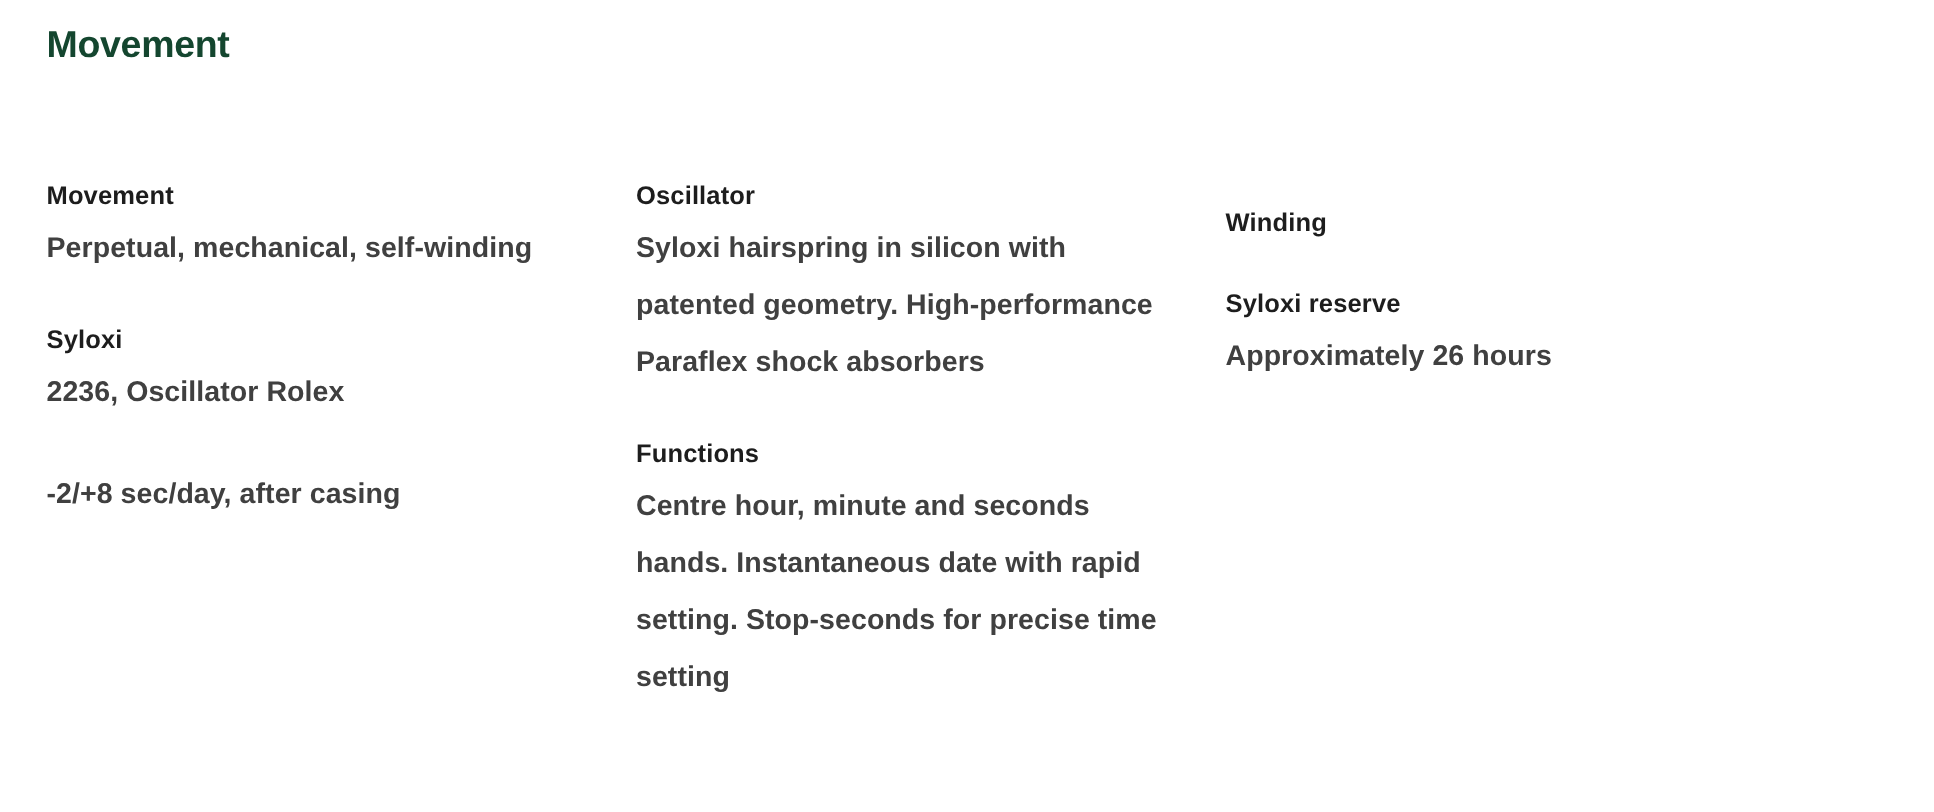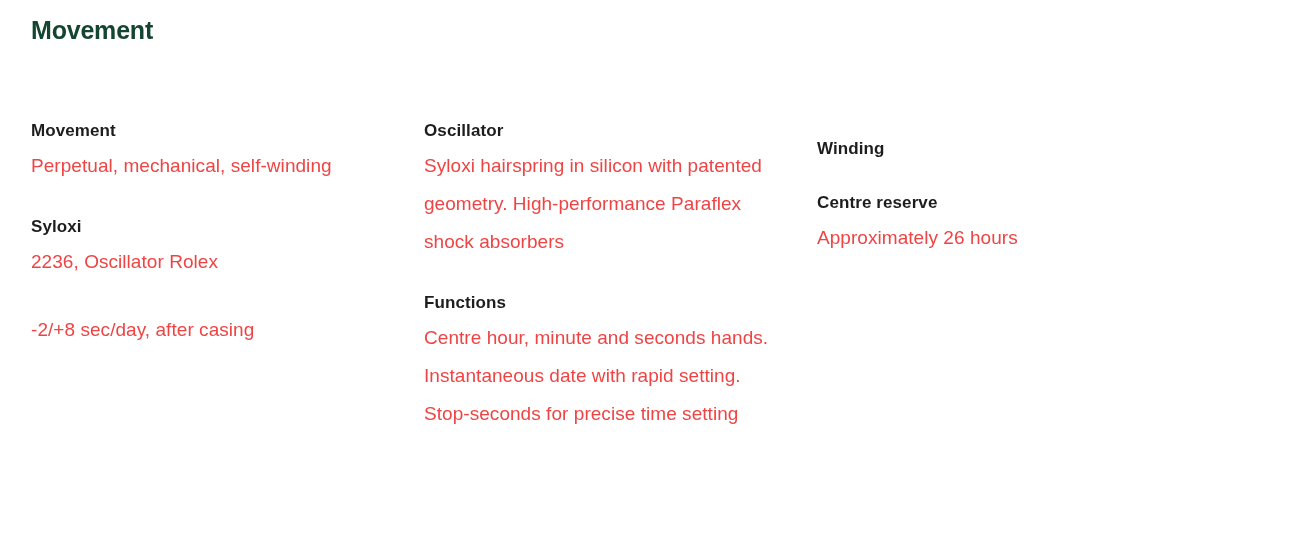--- a/index.html
+++ b/index.html
@@ -69,22 +69,22 @@
     font-size: 17px;
     font-weight: 700;
     color: #1d1d1d;
     line-height: 24px;
     letter-spacing: 0.1px;
   }
 
   .spec-value {
     margin: 0;
     font-size: 19px;
-    font-weight: 400;
-    color: #ef4444;
+    font-weight: 700;
+    color: #404040;
     line-height: 38px;
     letter-spacing: 0.05px;
     max-width: 355px;
   }
 </style>
 </head>
 <body>
 
 <div class="page">
 
@@ -115,19 +115,19 @@
         <div class="spec-heading">Functions</div>
         <div class="spec-value">Centre hour, minute and seconds hands. Instantaneous date with rapid setting. Stop-seconds for precise time setting</div>
       </div>
     </div>
 
     <div class="spec-column">
       <div class="spec-group">
         <div class="spec-heading">Winding</div>
       </div>
       <div class="spec-group">
-        <div class="spec-heading">Centre reserve</div>
+        <div class="spec-heading">Syloxi reserve</div>
         <div class="spec-value">Approximately 26 hours</div>
       </div>
     </div>
 
   </div>
 </div>
 
 </body></html>

